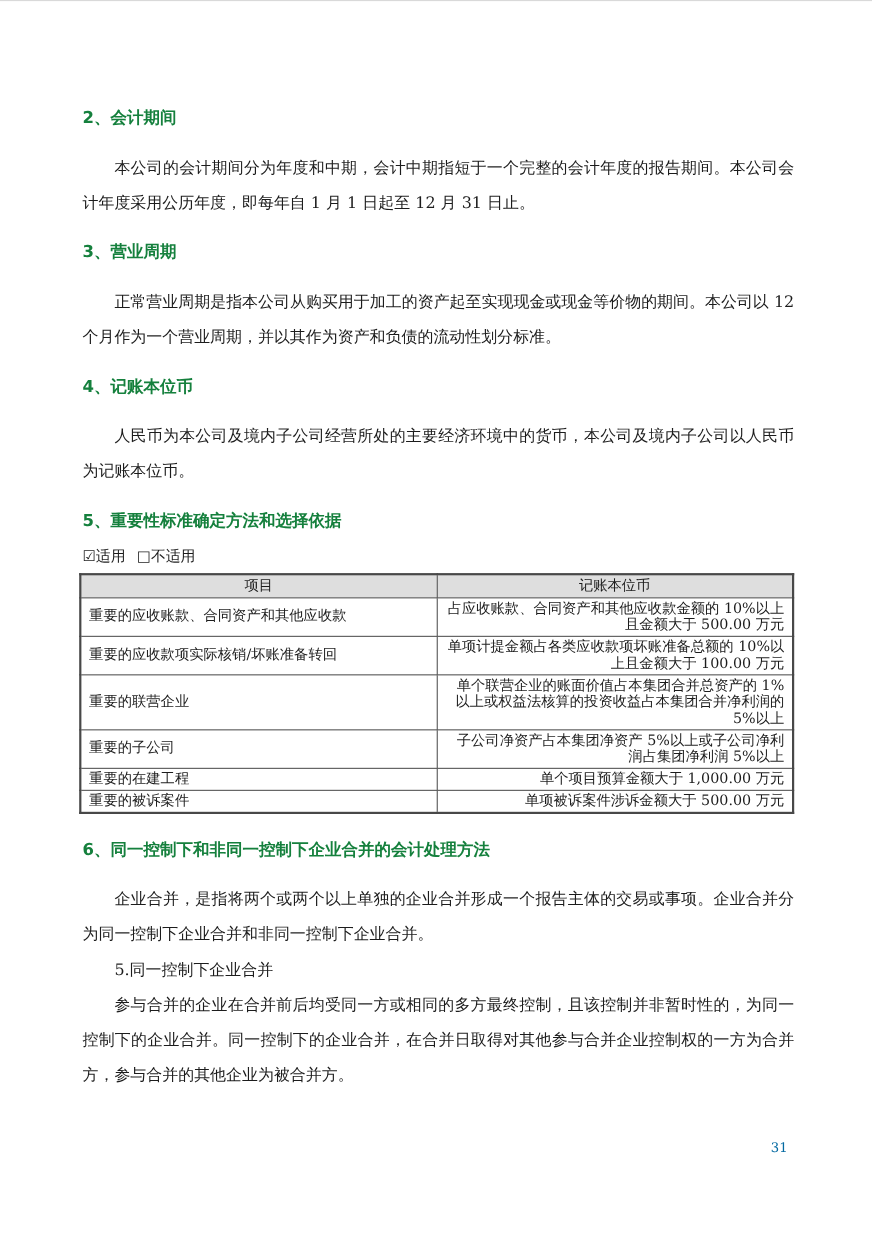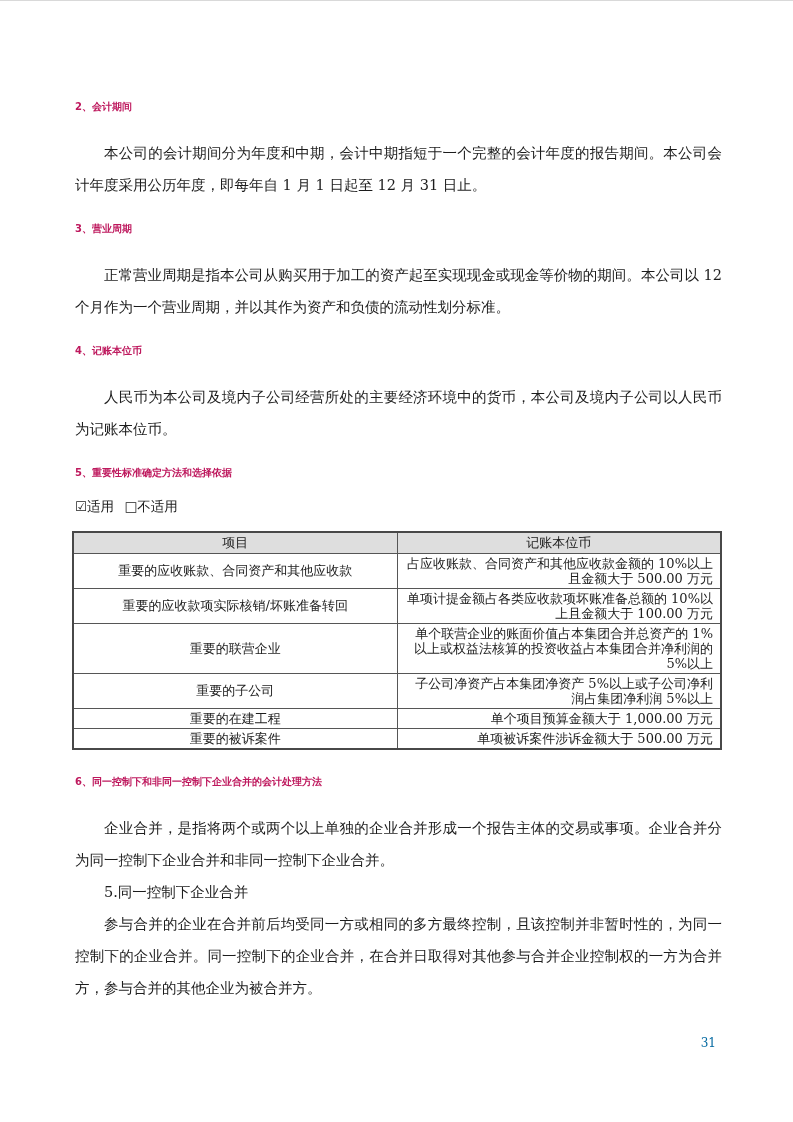--- a/index.html
+++ b/index.html
@@ -11,65 +11,65 @@
     font-family: "DejaVu Serif", "Liberation Serif", serif;
     color: #1c1c1c;
   }
   .page { position: relative; width: 793px; height: 1122px; background: #ffffff; }
   .top-edge { position: absolute; top: 0; left: 0; width: 793px; height: 1px; background: #d9d9d9; }
   .content { padding: 89px 71px 0 75px; }
 
   .section-heading {
     font-family: "DejaVu Sans", "Liberation Sans", sans-serif;
     font-weight: bold;
-    font-size: 10px;
+    font-size: 15px;
     line-height: 20px;
     margin-top: 18px;
-    color: #be185d;
+    color: #15803d;
   }
   .section-heading.first { margin-top: 8px; }
 
   .para {
     font-size: 14.5px;
     line-height: 32px;
     text-align: justify;
     text-indent: 29px;
     margin-top: 20px;
   }
   .para.cont { margin-top: 0; }
 
   .applicability {
     margin-top: 14px;
     font-size: 13.5px;
     line-height: 18px;
   }
   .applicability .opt { margin-right: 6px; }
 
   table.materiality {
-    margin-top: 16px;
+    margin-top: 6px;
     width: 650px;
     margin-left: -3px;
     border-collapse: collapse;
     table-layout: fixed;
     border: 2px solid #484848;
   }
   table.materiality th, table.materiality td {
     border: 1px solid #565656;
     font-weight: normal;
     font-size: 13px;
     line-height: 15px;
     padding: 2px 7px;
     vertical-align: middle;
   }
   table.materiality th {
     background: #dedede;
     text-align: center;
     height: 21px;
   }
-  table.materiality td.item-col { width: 50%; text-align: center; }
+  table.materiality td.item-col { width: 50%; text-align: left; }
   table.materiality td.crit-col { width: 50%; text-align: right; }
 
   .page-number {
     position: absolute;
     top: 1036px;
     right: 77px;
     font-size: 12px;
     color: #0369a1;
   }
 </style>

